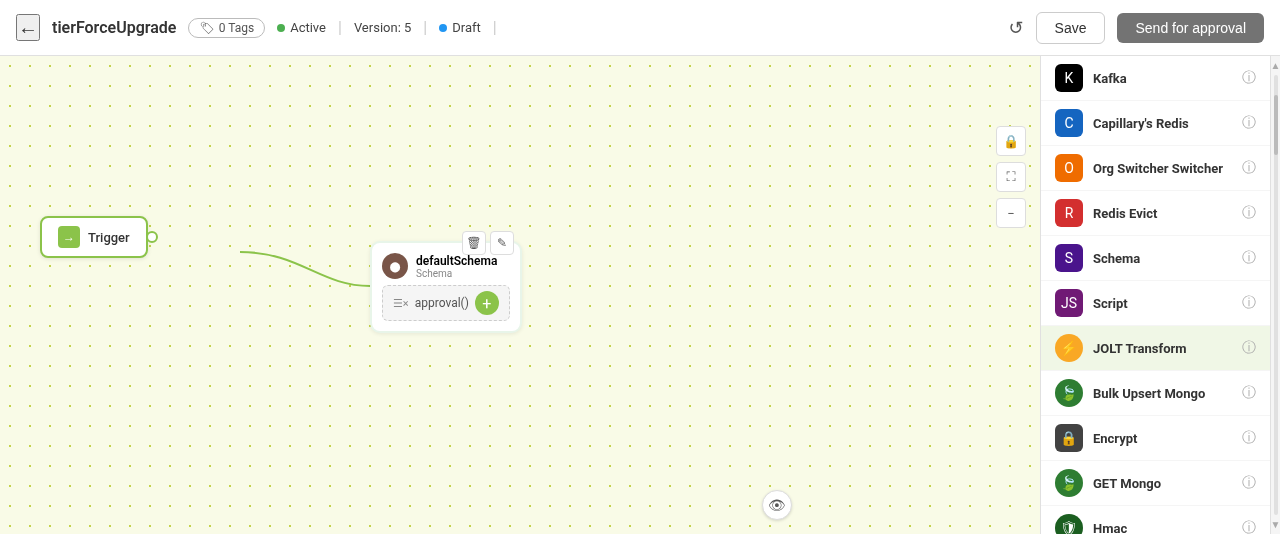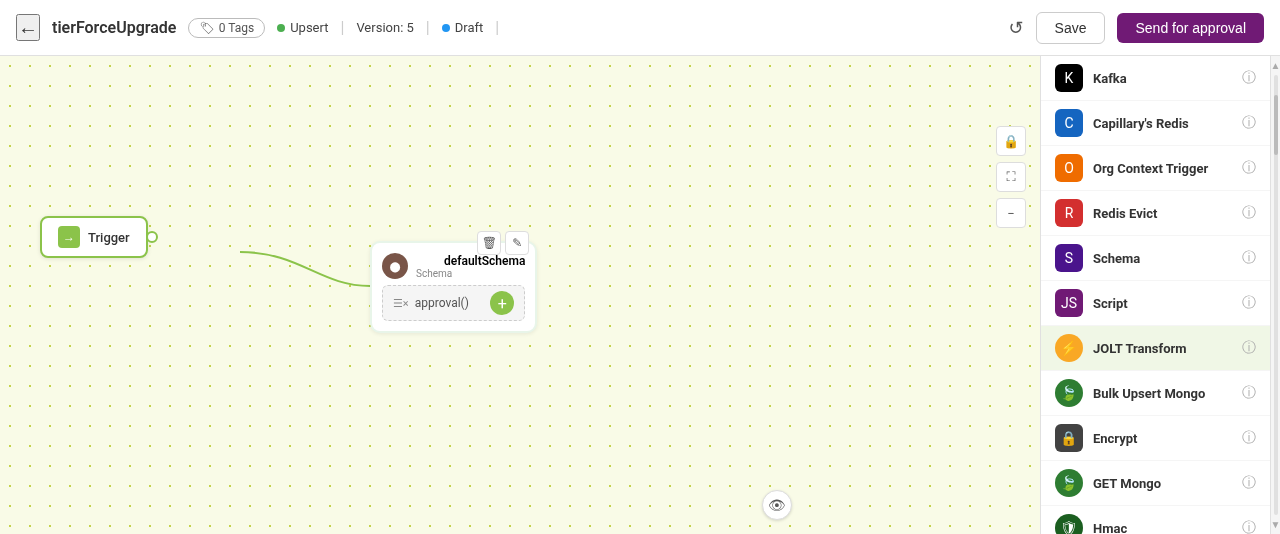--- a/index.html
+++ b/index.html
@@ -59,21 +59,21 @@
     .btn-save {
       background: #fff;
       border: 1px solid #ccc;
       border-radius: 6px;
       padding: 7px 18px;
       font-size: 14px;
       cursor: pointer;
       color: #333;
     }
     .btn-send {
-      background: #701a75;
+      background: #737373;
       border: none;
       border-radius: 6px;
       padding: 7px 18px;
       font-size: 14px;
       cursor: pointer;
       color: #fff;
       font-weight: 500;
     }
     .btn-history {
       background: none;
@@ -154,21 +154,21 @@
       font-size: 12px;
       margin-bottom: 6px;
     }
     .schema-icon {
       width: 26px; height: 26px;
       background: #795548;
       border-radius: 50%;
       display: flex; align-items: center; justify-content: center;
       color: #fff; font-size: 10px;
     }
-    .schema-name { font-weight: 600; font-size: 12px; margin-left: 28px; }
+    .schema-name { font-weight: 600; font-size: 12px; }
     .schema-sub { font-size: 10px; color: #888; }
     .schema-toolbar {
       position: absolute;
       top: -12px; right: 6px;
       display: flex; gap: 4px;
     }
     .toolbar-btn {
       background: #fff;
       border: 1px solid #ddd;
       border-radius: 4px;
@@ -326,21 +326,21 @@
   <button class="header-back">←</button>
   <span class="header-title">tierForceUpgrade</span>
 
   <div class="header-tag">
     <span>🏷</span>
     <span>0 Tags</span>
   </div>
 
   <div class="header-status">
     <span class="status-dot status-active"></span>
-    <span>Upsert</span>
+    <span>Active</span>
   </div>
 
   <span class="header-sep">|</span>
 
   <div class="header-status">
     <span>Version: 5</span>
   </div>
 
   <span class="header-sep">|</span>
 
@@ -412,21 +412,21 @@
           <span class="item-label">Kafka</span>
           <span class="item-info">ⓘ</span>
         </div>
         <div class="sidebar-item">
           <div class="item-icon icon-oauth">C</div>
           <span class="item-label">Capillary's Redis</span>
           <span class="item-info">ⓘ</span>
         </div>
         <div class="sidebar-item">
           <div class="item-icon icon-org">O</div>
-          <span class="item-label">Org Context Trigger</span>
+          <span class="item-label">Org Switcher Switcher</span>
           <span class="item-info">ⓘ</span>
         </div>
         <div class="sidebar-item">
           <div class="item-icon icon-redis">R</div>
           <span class="item-label">Redis Evict</span>
           <span class="item-info">ⓘ</span>
         </div>
         <div class="sidebar-item">
           <div class="item-icon icon-schema">S</div>
           <span class="item-label">Schema</span>

